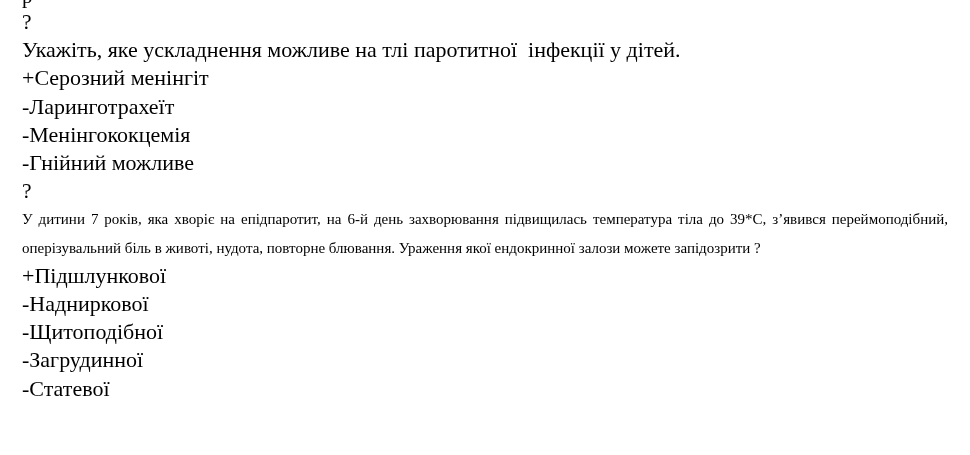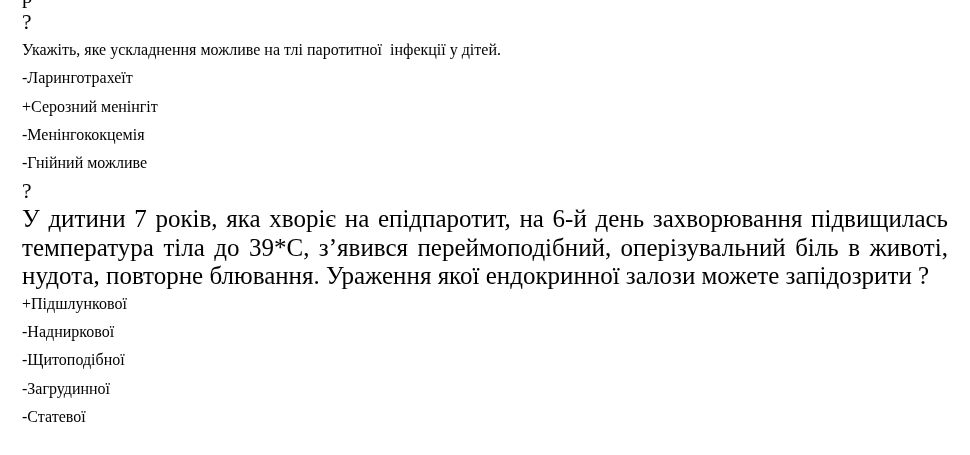--- a/index.html
+++ b/index.html
@@ -34,27 +34,27 @@
     white-space: nowrap;
   }
   .clip-top span {
     position: relative;
     top: -14px;
   }
   .content {
     padding-top: 8px;
   }
   .line {
-    font-size: 16px;
+    font-size: 22px;
     line-height: 28.2px;
     white-space: pre-wrap;
     word-wrap: break-word;
   }
   .para {
-    font-size: 25px;
+    font-size: 15px;
     line-height: 28.2px;
     text-align: justify;
     text-justify: inter-word;
     margin: 0;
   }
   .para:last-child {
     text-align: left;
   }
   .qmark {
     font-size: 21.5px;
@@ -69,22 +69,22 @@
   <div class="clip-top">
     <span>р</span>
   </div>
 
   <div class="content">
 
     <div class="qmark">?</div>
 
     <div class="line">Укажіть, яке ускладнення можливе на тлі паротитної  інфекції у дітей.</div>
 
+    <div class="line">+Серозний менінгіт</div>
     <div class="line">-Ларинготрахеїт</div>
-    <div class="line">+Серозний менінгіт</div>
     <div class="line">-Менінгококцемія</div>
     <div class="line">-Гнійний можливе</div>
 
     <div class="qmark">?</div>
 
     <p class="para">У дитини 7 років, яка хворіє на епідпаротит, на 6-й день захворювання підвищилась температура тіла до 39*С, з’явився переймоподібний, оперізувальний біль в животі, нудота, повторне блювання. Ураження якої ендокринної залози можете запідозрити ?</p>
 
     <div class="line">+Підшлункової</div>
     <div class="line">-Надниркової</div>
     <div class="line">-Щитоподібної</div>

